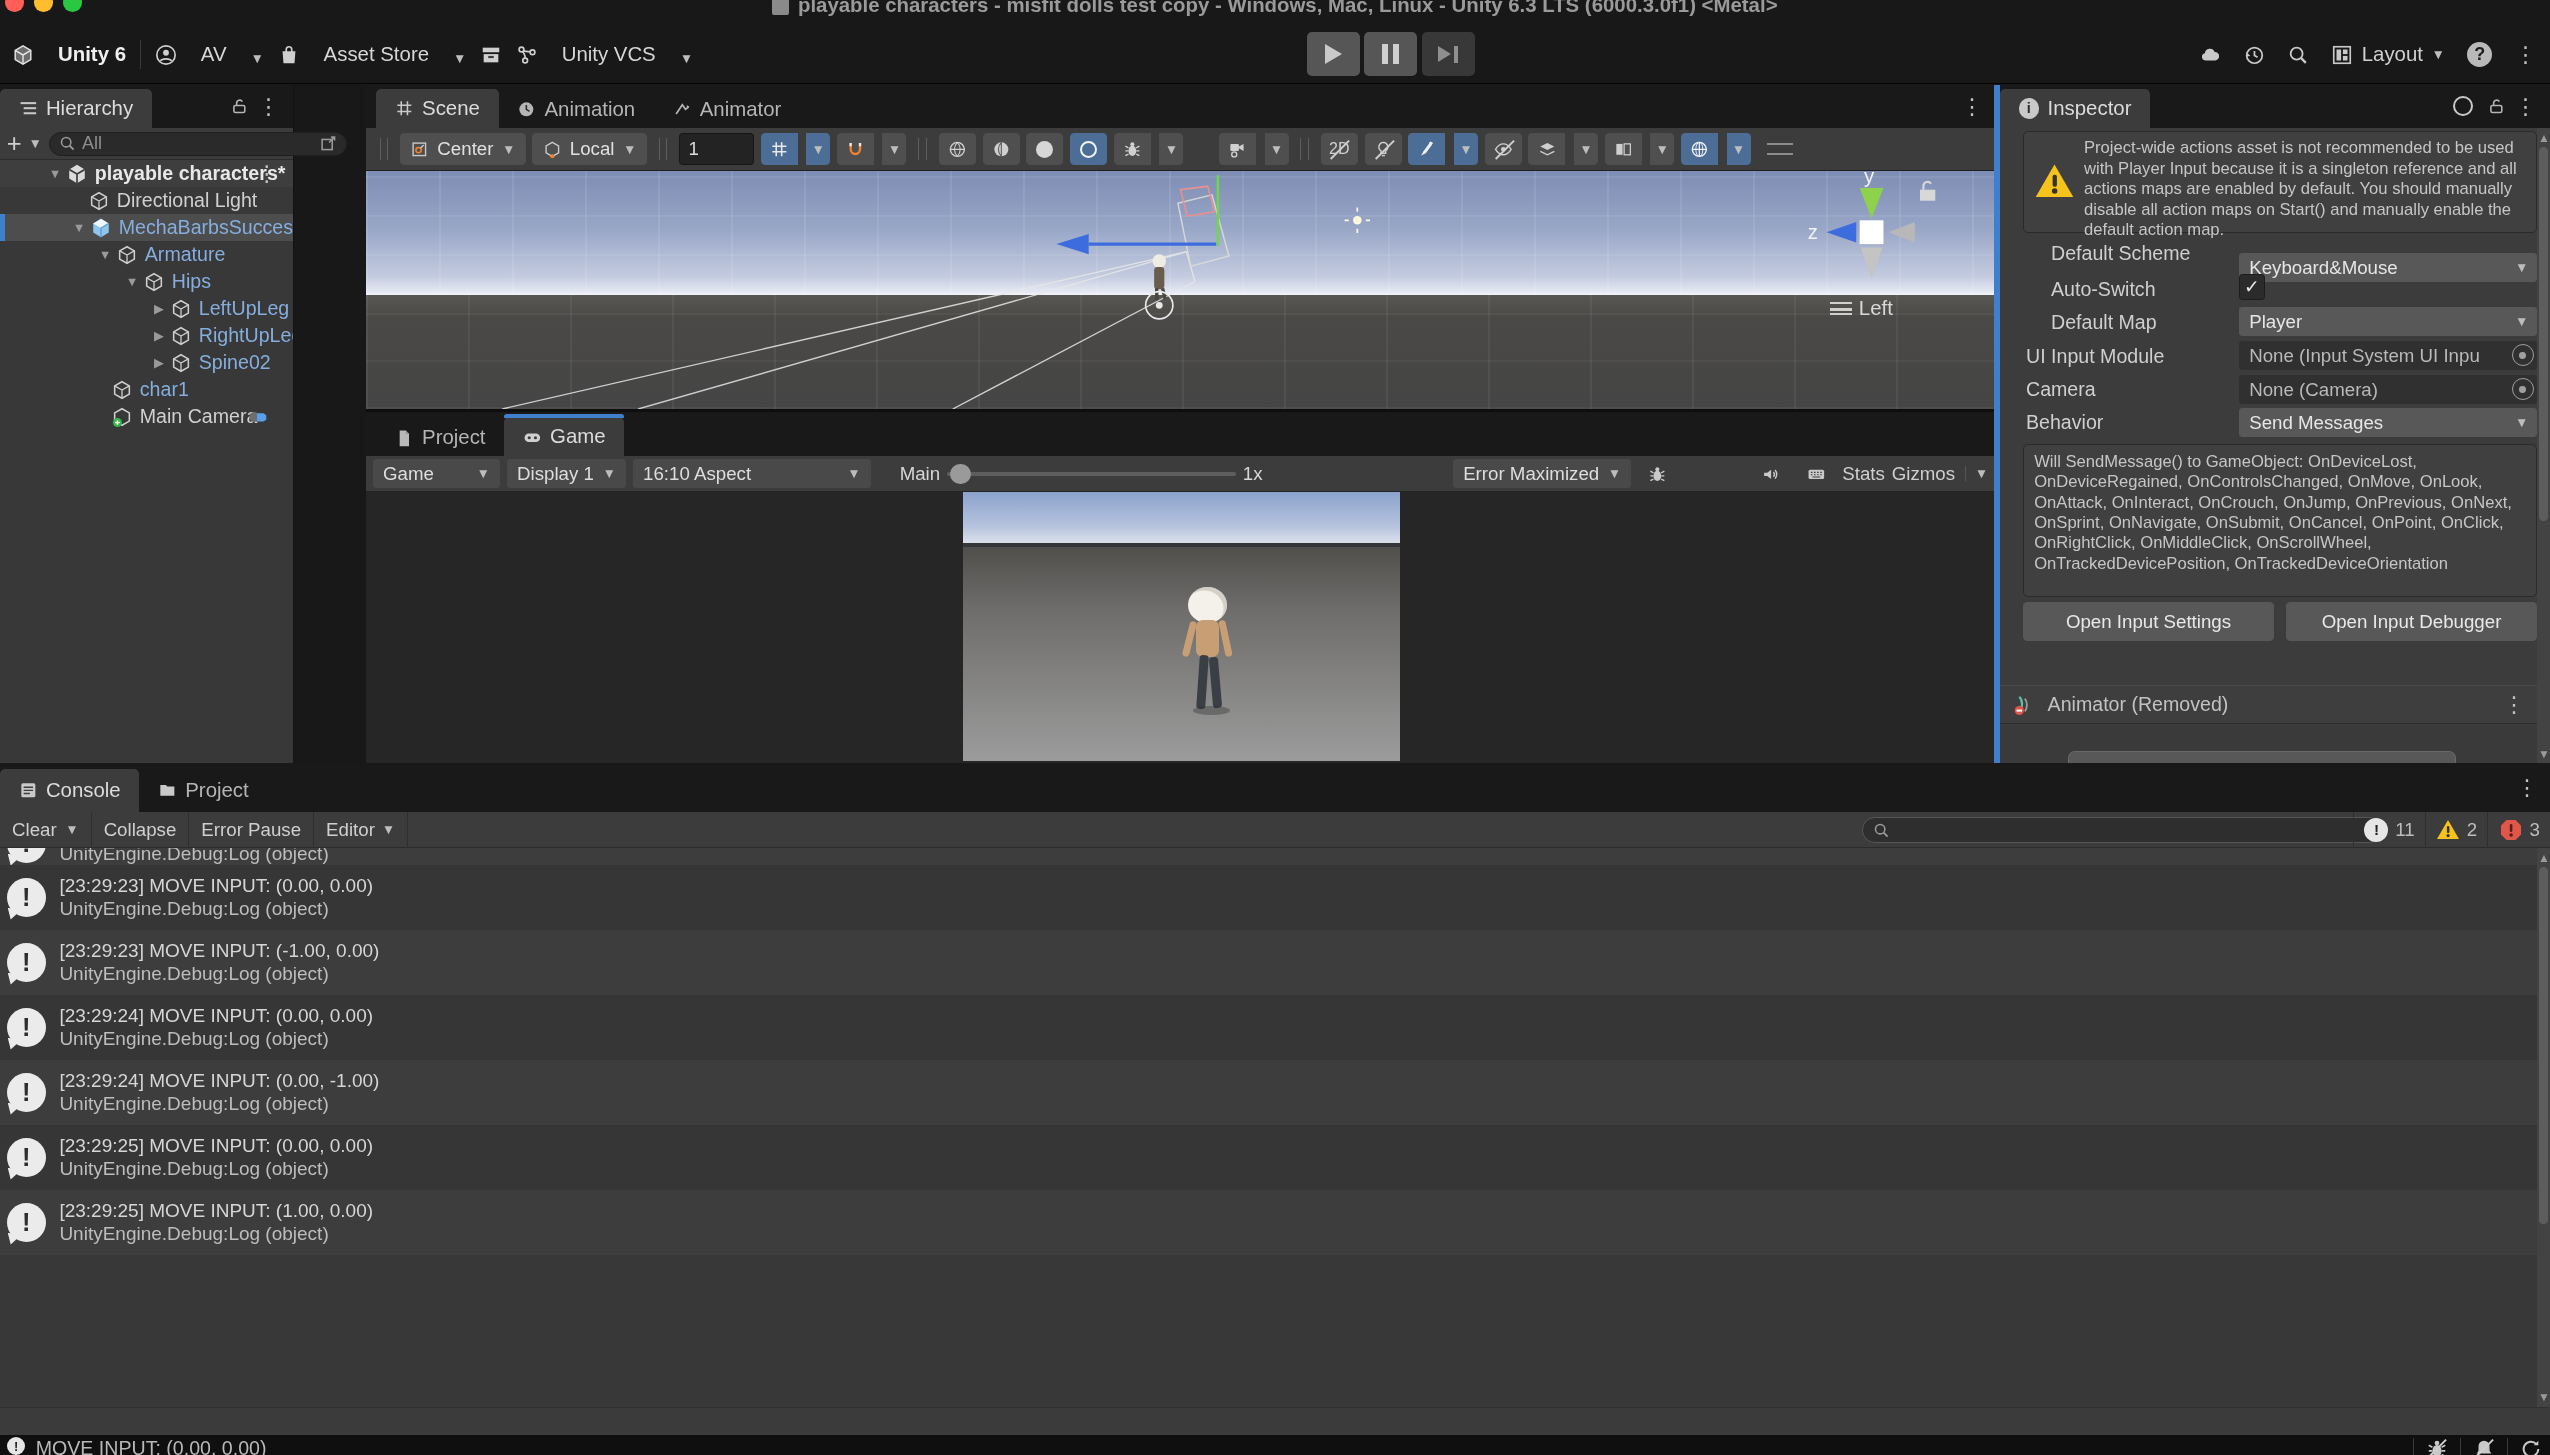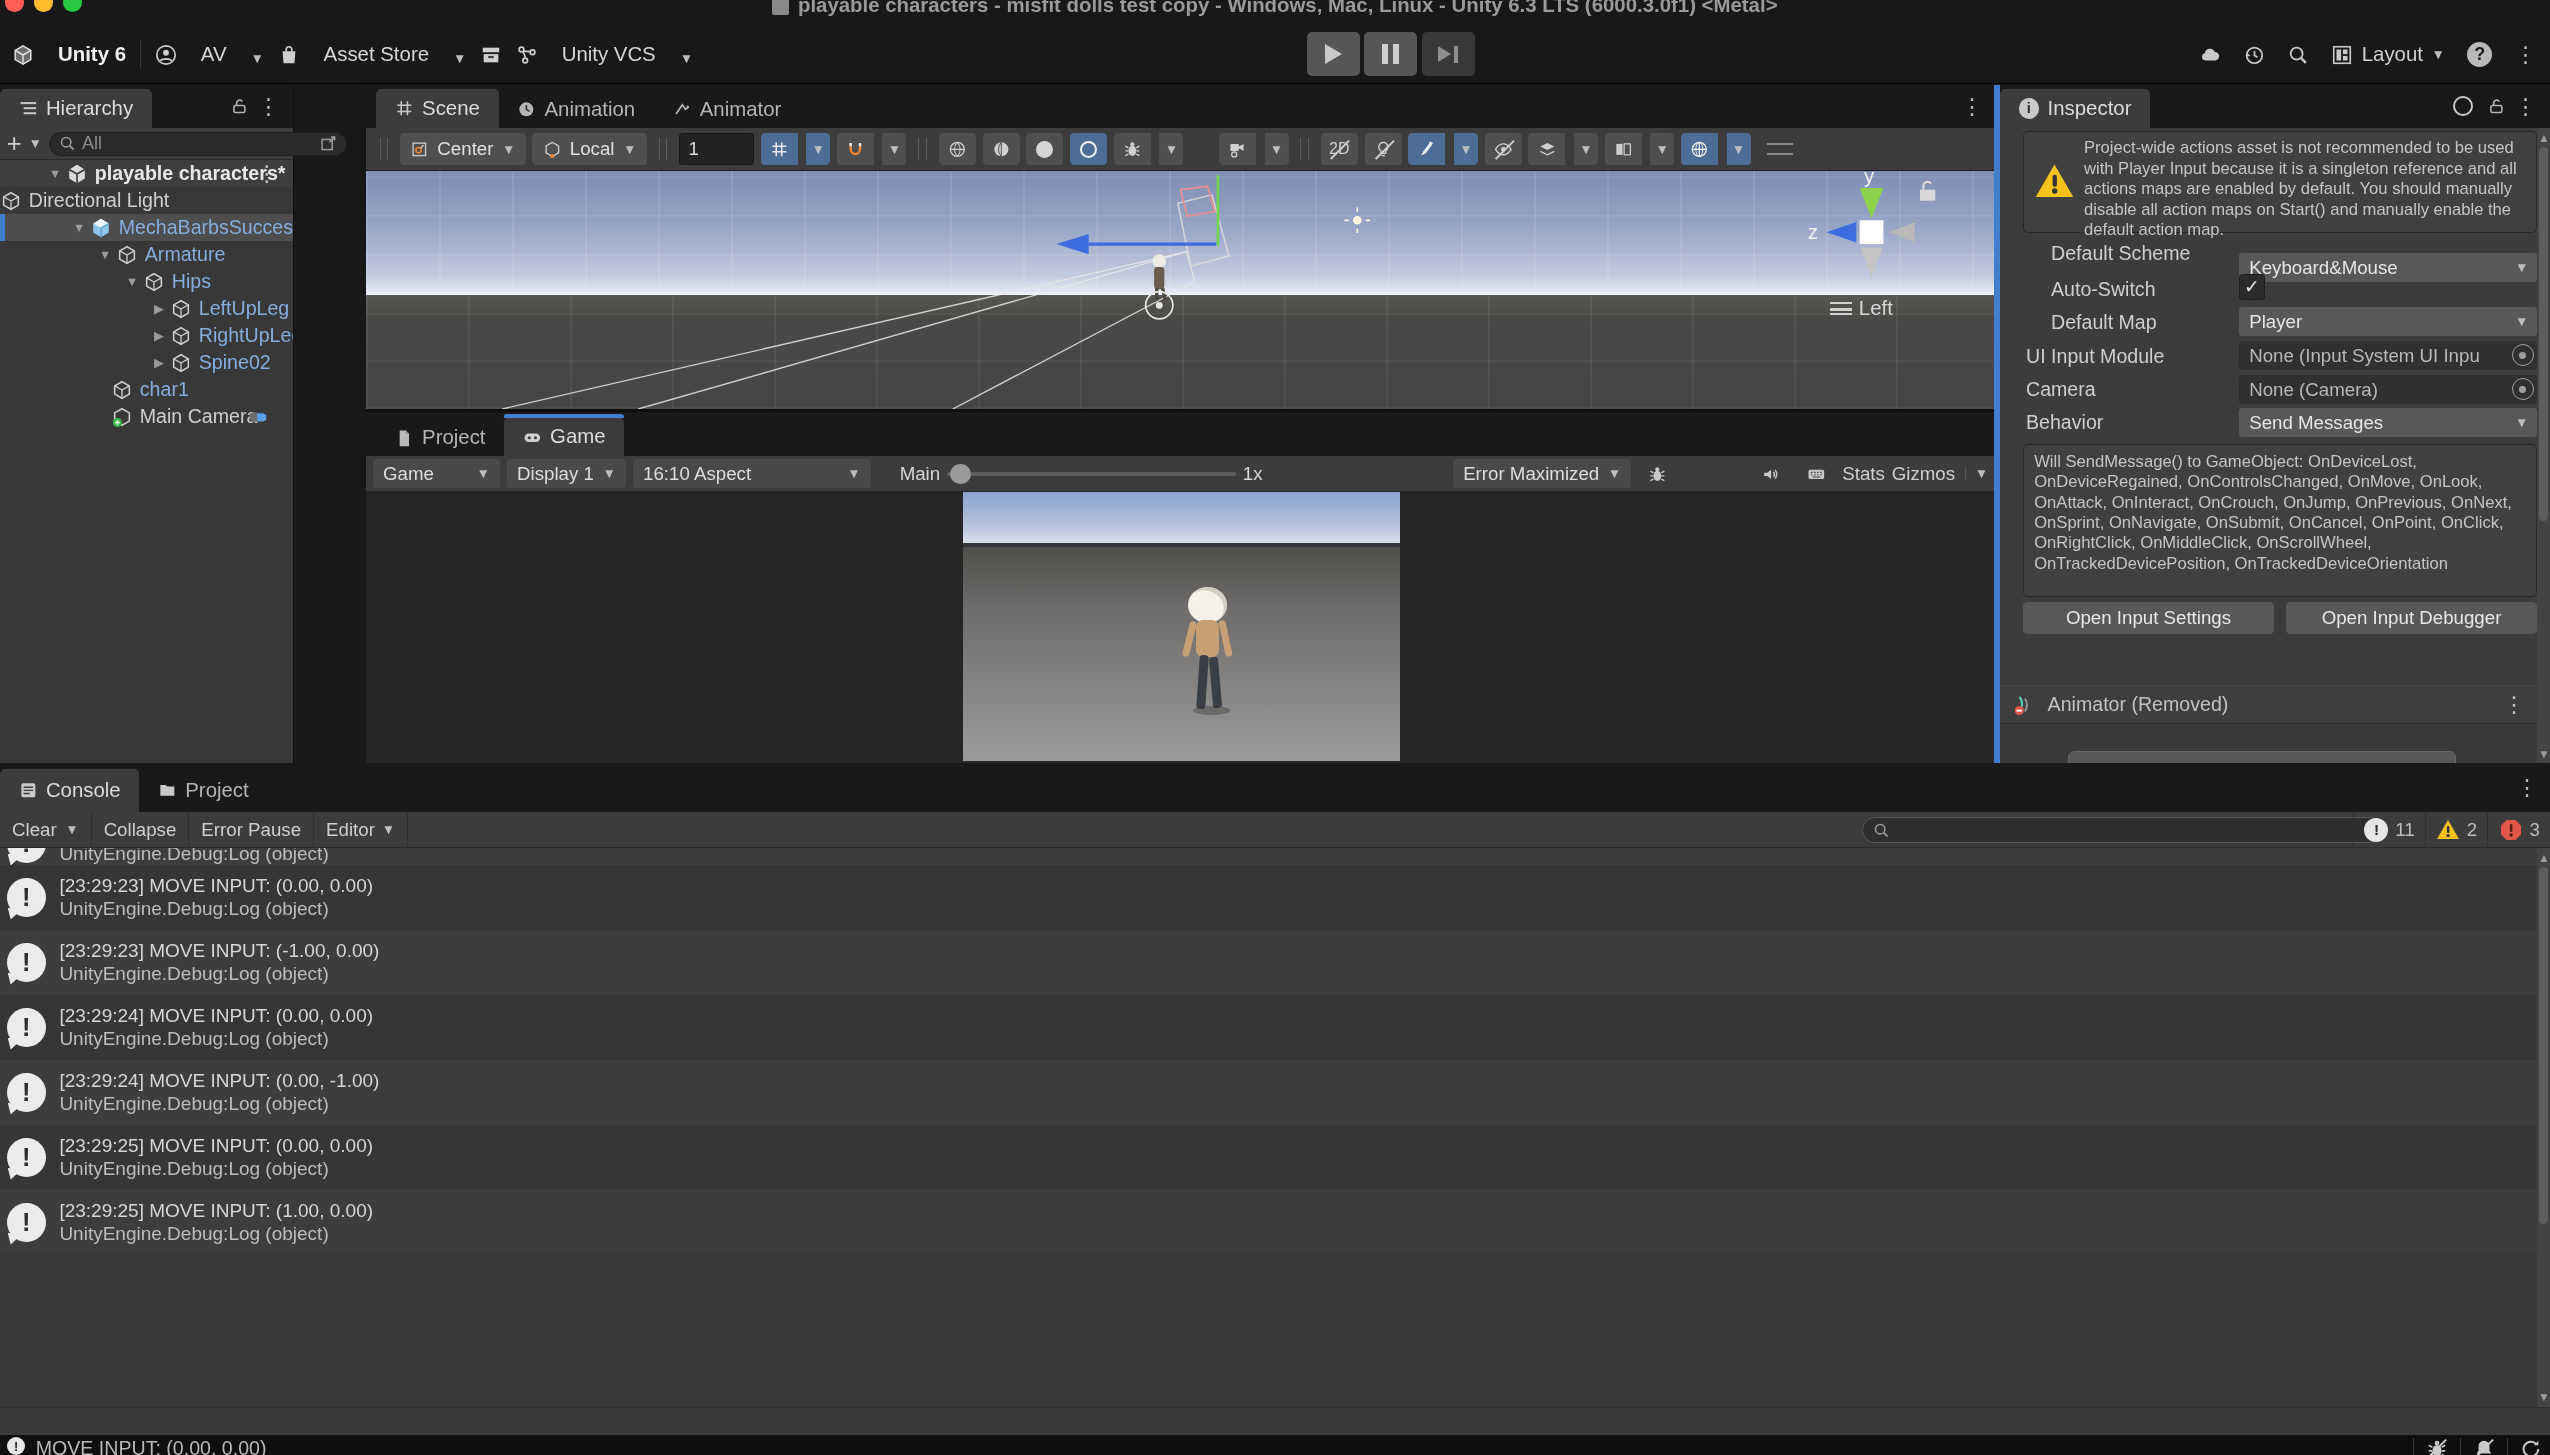--- a/index.html
+++ b/index.html
@@ -82,21 +82,21 @@
 #inspector{left:2000px;top:85px;width:550px;height:678px;background:#3c3c3c}
 #insp-body{position:relative;height:636px;overflow:hidden}
 .ibox{position:absolute;left:23px;width:514px;background:#404040;border:1.7px solid #2a2a2a;border-radius:5.1px;color:#c6c6c6;font-size:16.6px;line-height:20.4px}
 .ilabel{position:absolute;font-size:19.6px;color:#cfcfcf;white-space:nowrap}
 .ival{position:absolute;left:239px;width:298px;height:29px;border-radius:3.4px;display:flex;align-items:center;font-size:18.7px}
 .ival.dd2{background:#585858;color:#e6e6e6;padding:0 29px 0 10.2px}
 .ival.dd2 .caret{position:absolute;right:8.5px}
 .ival.obj{background:#303030;color:#b9b9b9;padding:0 37px 0 10.2px;overflow:hidden;white-space:nowrap}
 .picker{position:absolute;right:3.4px;top:3.4px;width:22px;height:22px;border-radius:50%;border:1.7px solid #9f9f9f;display:flex;align-items:center;justify-content:center}
 .picker i{width:6.8px;height:6.8px;border-radius:50%;background:#9f9f9f}
-.ibtn{position:absolute;height:32px;background:#585858;border-radius:4.3px;color:#e8e8e8;font-size:18.7px;display:flex;align-items:center;justify-content:center}
+.ibtn{position:absolute;height:39px;background:#585858;border-radius:4.3px;color:#e8e8e8;font-size:18.7px;display:flex;align-items:center;justify-content:center}
 #comp-header{position:absolute;left:0;top:557px;width:537px;height:39px;background:#3e3e3e;border-top:1.7px solid #4a4a4a;border-bottom:1.7px solid #2c2c2c;display:flex;align-items:center;gap:13.6px;padding:0 12px}
 #comp-header .title{font-size:19.6px;font-weight:normal;color:#c2c2c2}
 #add-zone{position:absolute;left:0;top:598px;width:537px;height:38px;background:#3a3a3a}
 #add-component{position:absolute;left:68px;top:623px;width:388px;height:46px;background:#585858;border:0.9px solid #6a6a6a;border-radius:6.8px;color:#ededed;font-size:20.4px;display:flex;align-items:center;justify-content:center}
 .vscroll{position:absolute;right:0;top:43px;width:12.8px;bottom:0;background:#434343}
 .vthumb{position:absolute;left:1.7px;width:9.4px;border-radius:4.3px;background:#5d5d5d}
 .sarrow{position:absolute;left:0.9px;color:#9a9a9a;font-size:12px}
 .chk{position:absolute;left:239px;width:25.5px;height:25.5px;background:#2b2b2b;border:0.9px solid #1c1c1c;border-radius:3.4px;color:#e9e9e9;font-size:18.7px;display:flex;align-items:center;justify-content:center}
 
 #console{left:0;top:763px;width:2550px;height:672px;background:#383838}
@@ -266,21 +266,21 @@
   <div id="h-tree">
     <div class="hrow" style="padding-left:44px;background:#3e3e3e">
       <span class="tw">▼</span>
       <svg class="hic" viewBox="0 0 24 24">
           <path d="M12 2 20.5 7v10L12 22 3.5 17V7Z" fill="#dadada"></path>
           <path d="M12 22V12M12 12 20.5 7M12 12 3.5 7" stroke="#3a3a3a" stroke-width="1.8" fill="none"></path>
         </svg>
       <span class="hlabel bold">playable characters*</span>
       <span class="kebab" style="position:absolute;right:15.3px">⋮</span>
     </div>
-    <div class="hrow" style="">
+    <div class="hrow" style="padding-left:88px">
       <svg class="hic" viewBox="0 0 24 24">
           <path d="M12 3 20 7.5v9L12 21 4 16.5v-9Z" stroke="#cfcfcf" stroke-width="1.7" fill="none"></path>
           <path d="M12 21V12M12 12 20 7.5M12 12 4 7.5" stroke="#cfcfcf" stroke-width="1.4" fill="none"></path>
         </svg>
       <span class="hlabel">Directional Light</span>
     </div>
     <div class="hrow sel" style="padding-left:68px">
       <span class="tw">▼</span>
       <svg class="hic" viewBox="0 0 24 24">
           <path d="M12 2 20.5 7v10L12 22 3.5 17V7Z" fill="#8ec6ee"></path>

